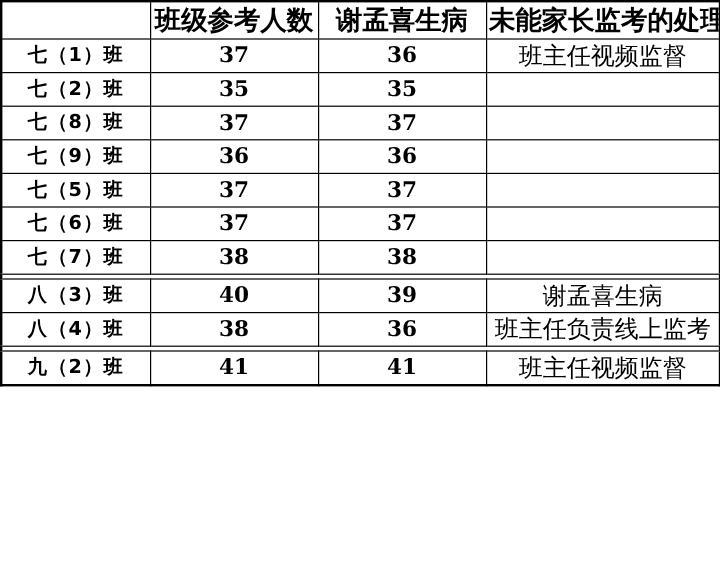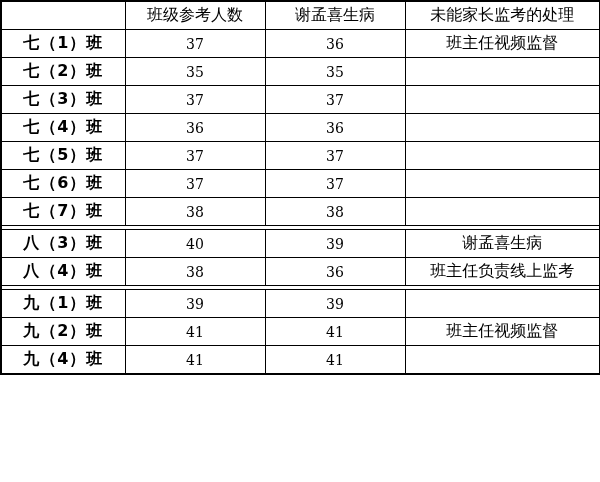--- a/index.html
+++ b/index.html
@@ -29,36 +29,36 @@
     padding: 0 2px;
     text-align: center;
     vertical-align: middle;
     height: 27px;
     overflow: hidden;
     white-space: nowrap;
     color: #000000;
     background: #ffffff;
   }
   table.grid th {
-    font-size: 16px;
-    font-weight: normal;
+    font-size: 22px;
+    font-weight: bold;
     font-family: "DejaVu Sans", "Liberation Sans", sans-serif;
   }
   td.cls {
     font-size: 16px;
     font-weight: bold;
     letter-spacing: 1px;
   }
   td.num {
-    font-size: 14px;
-    font-weight: normal;
+    font-size: 18px;
+    font-weight: bold;
     font-family: "DejaVu Serif", "Liberation Serif", serif;
   }
   td.remark {
-    font-size: 16px;
+    font-size: 20px;
     font-weight: normal;
   }
   tr.gap td {
     height: 3px;
     border-left: 2px solid #000000;
     border-right: 2px solid #000000;
     border-top: 1px solid #000000;
     border-bottom: 1px solid #000000;
     padding: 0;
   }
@@ -89,27 +89,27 @@
         <td class="num">36</td>
         <td class="remark">班主任视频监督</td>
       </tr>
       <tr>
         <td class="cls">七（2）班</td>
         <td class="num">35</td>
         <td class="num">35</td>
         <td class="remark"></td>
       </tr>
       <tr>
-        <td class="cls">七（3）班</td>
+        <td class="cls">七（8）班</td>
         <td class="num">37</td>
         <td class="num">37</td>
         <td class="remark"></td>
       </tr>
       <tr>
-        <td class="cls">七（4）班</td>
+        <td class="cls">七（9）班</td>
         <td class="num">36</td>
         <td class="num">36</td>
         <td class="remark"></td>
       </tr>
       <tr>
         <td class="cls">七（5）班</td>
         <td class="num">37</td>
         <td class="num">37</td>
         <td class="remark"></td>
       </tr>
@@ -141,32 +141,20 @@
         <td class="num">38</td>
         <td class="num">36</td>
         <td class="remark">班主任负责线上监考</td>
       </tr>
 
       <tr class="gap">
           <td colspan="4"></td>
         </tr>
 
       <tr>
-        <td class="cls">九（1）班</td>
-        <td class="num">39</td>
-        <td class="num">39</td>
-        <td class="remark"></td>
-      </tr>
-      <tr>
         <td class="cls">九（2）班</td>
         <td class="num">41</td>
         <td class="num">41</td>
         <td class="remark">班主任视频监督</td>
-      </tr>
-      <tr>
-        <td class="cls">九（4）班</td>
-        <td class="num">41</td>
-        <td class="num">41</td>
-        <td class="remark"></td>
       </tr>
     </tbody>
   </table>
 </div>
 
 </body></html>

